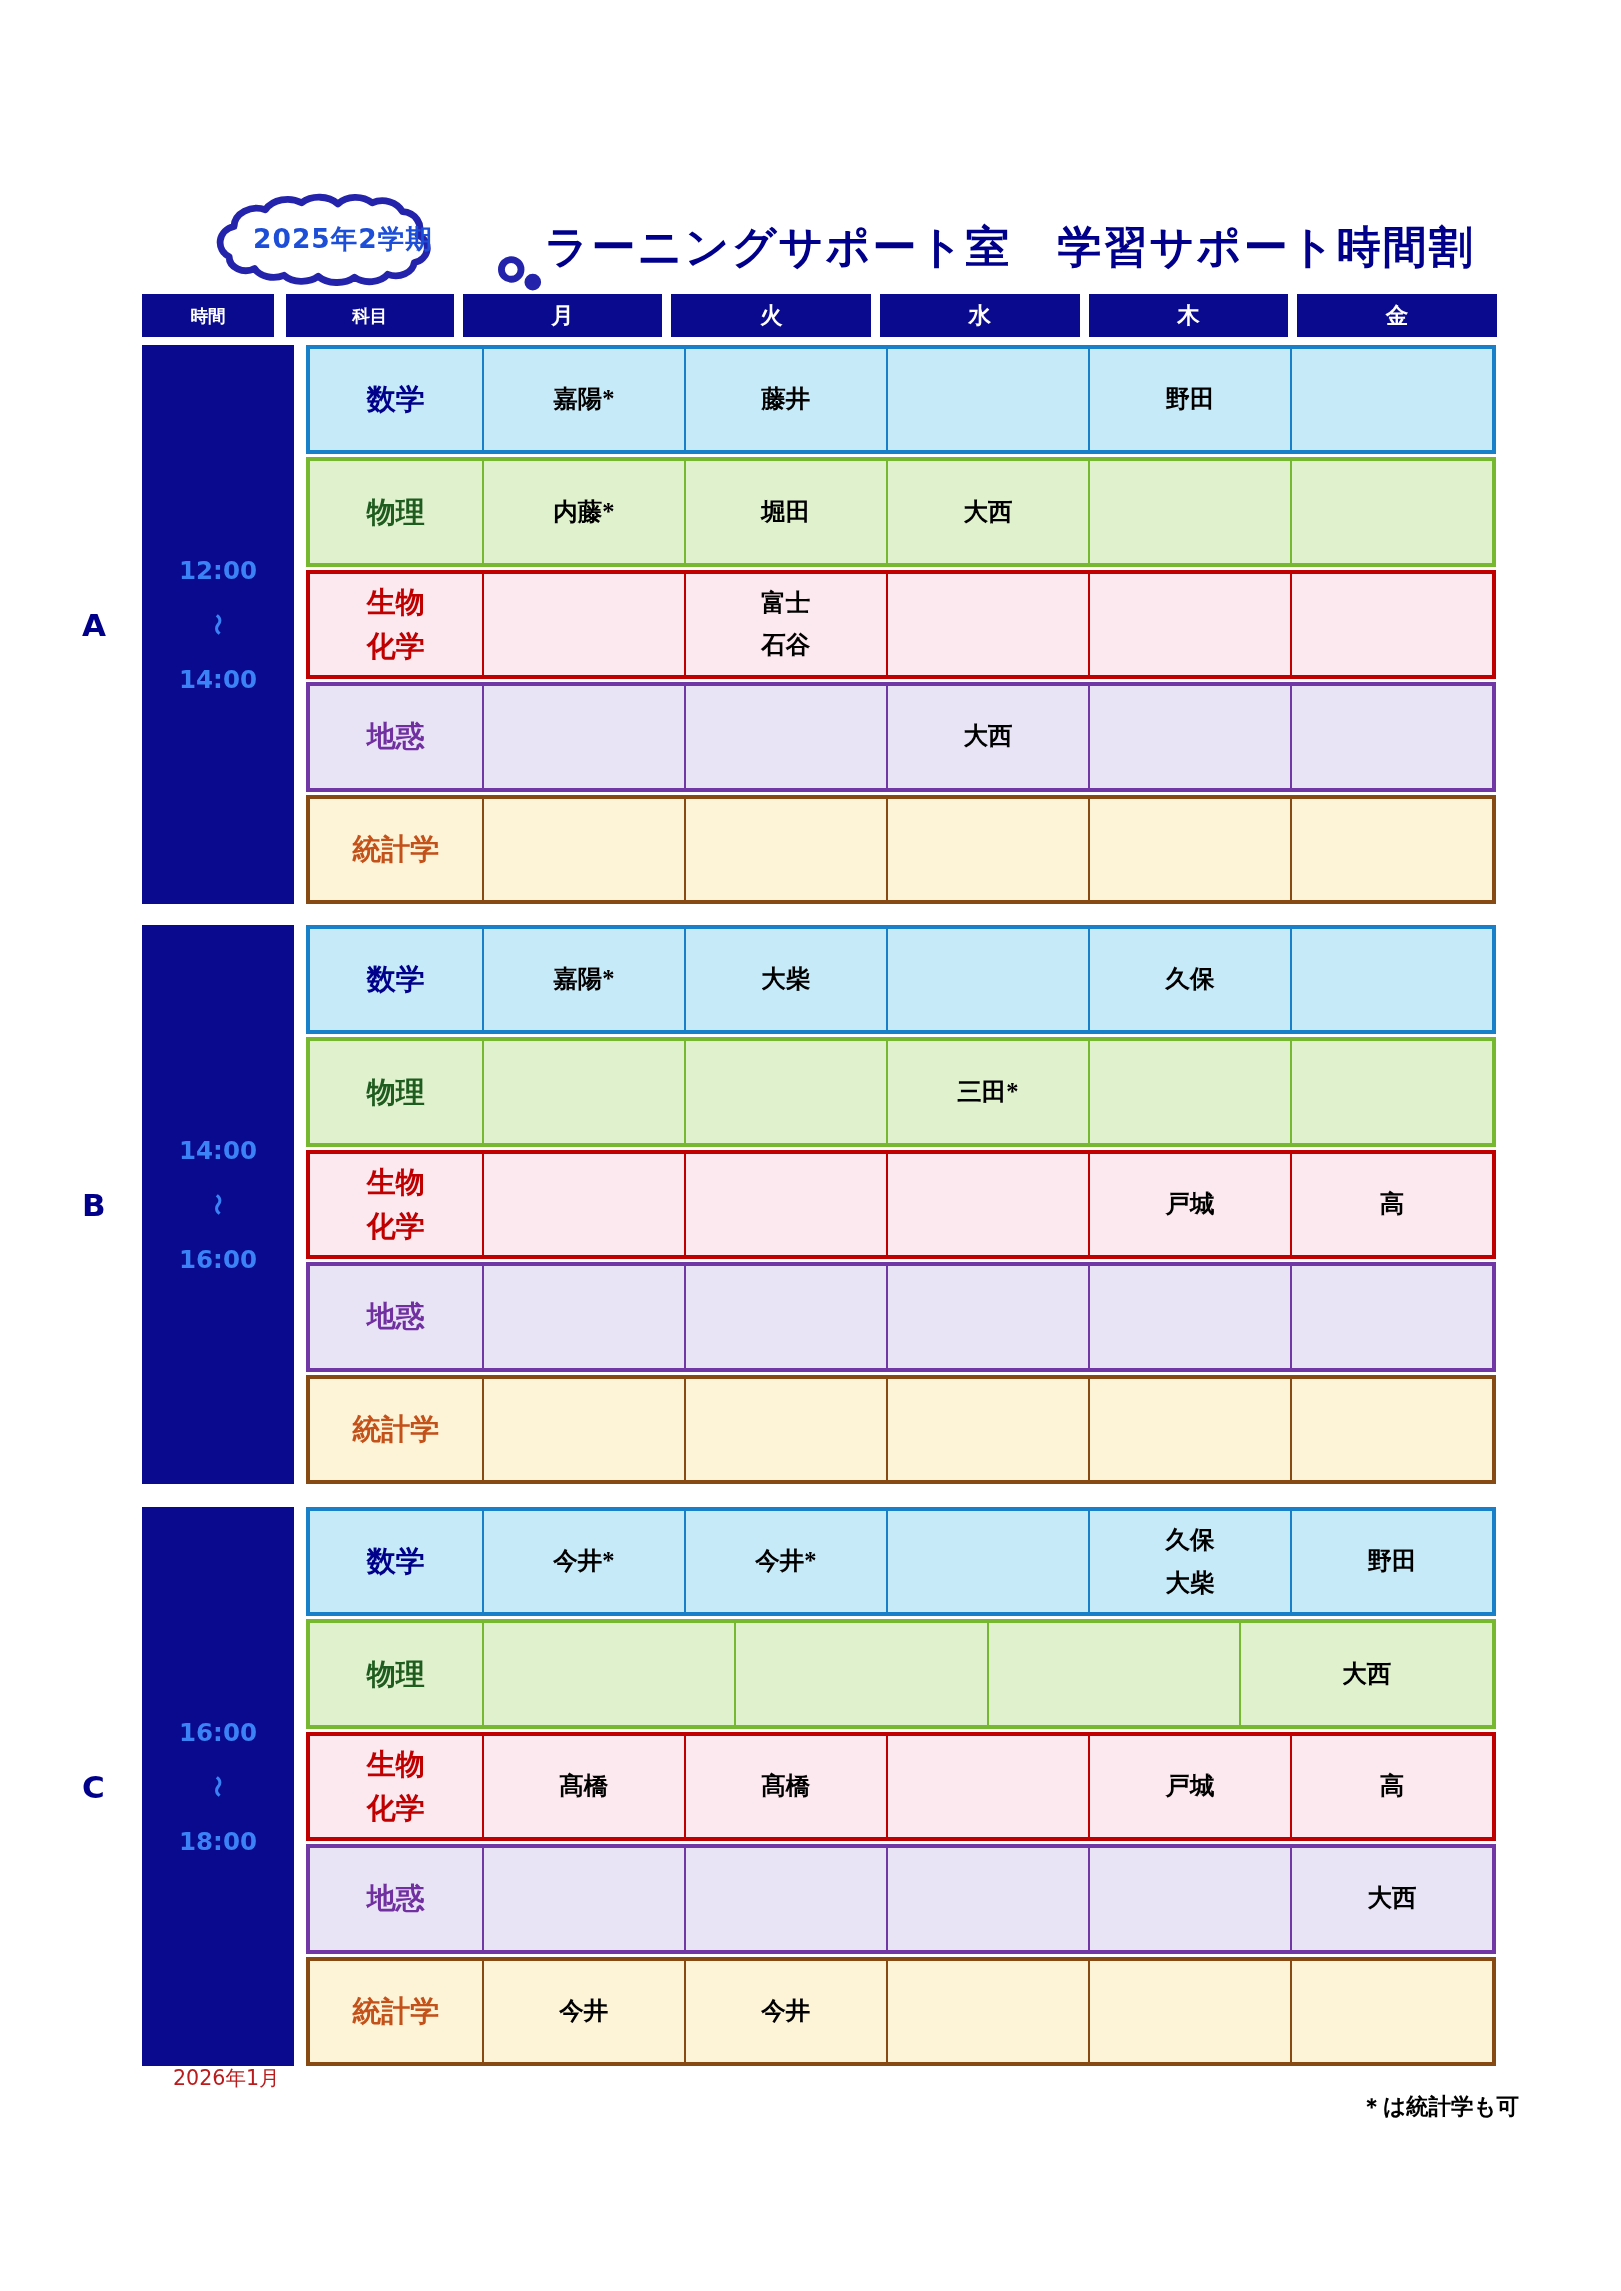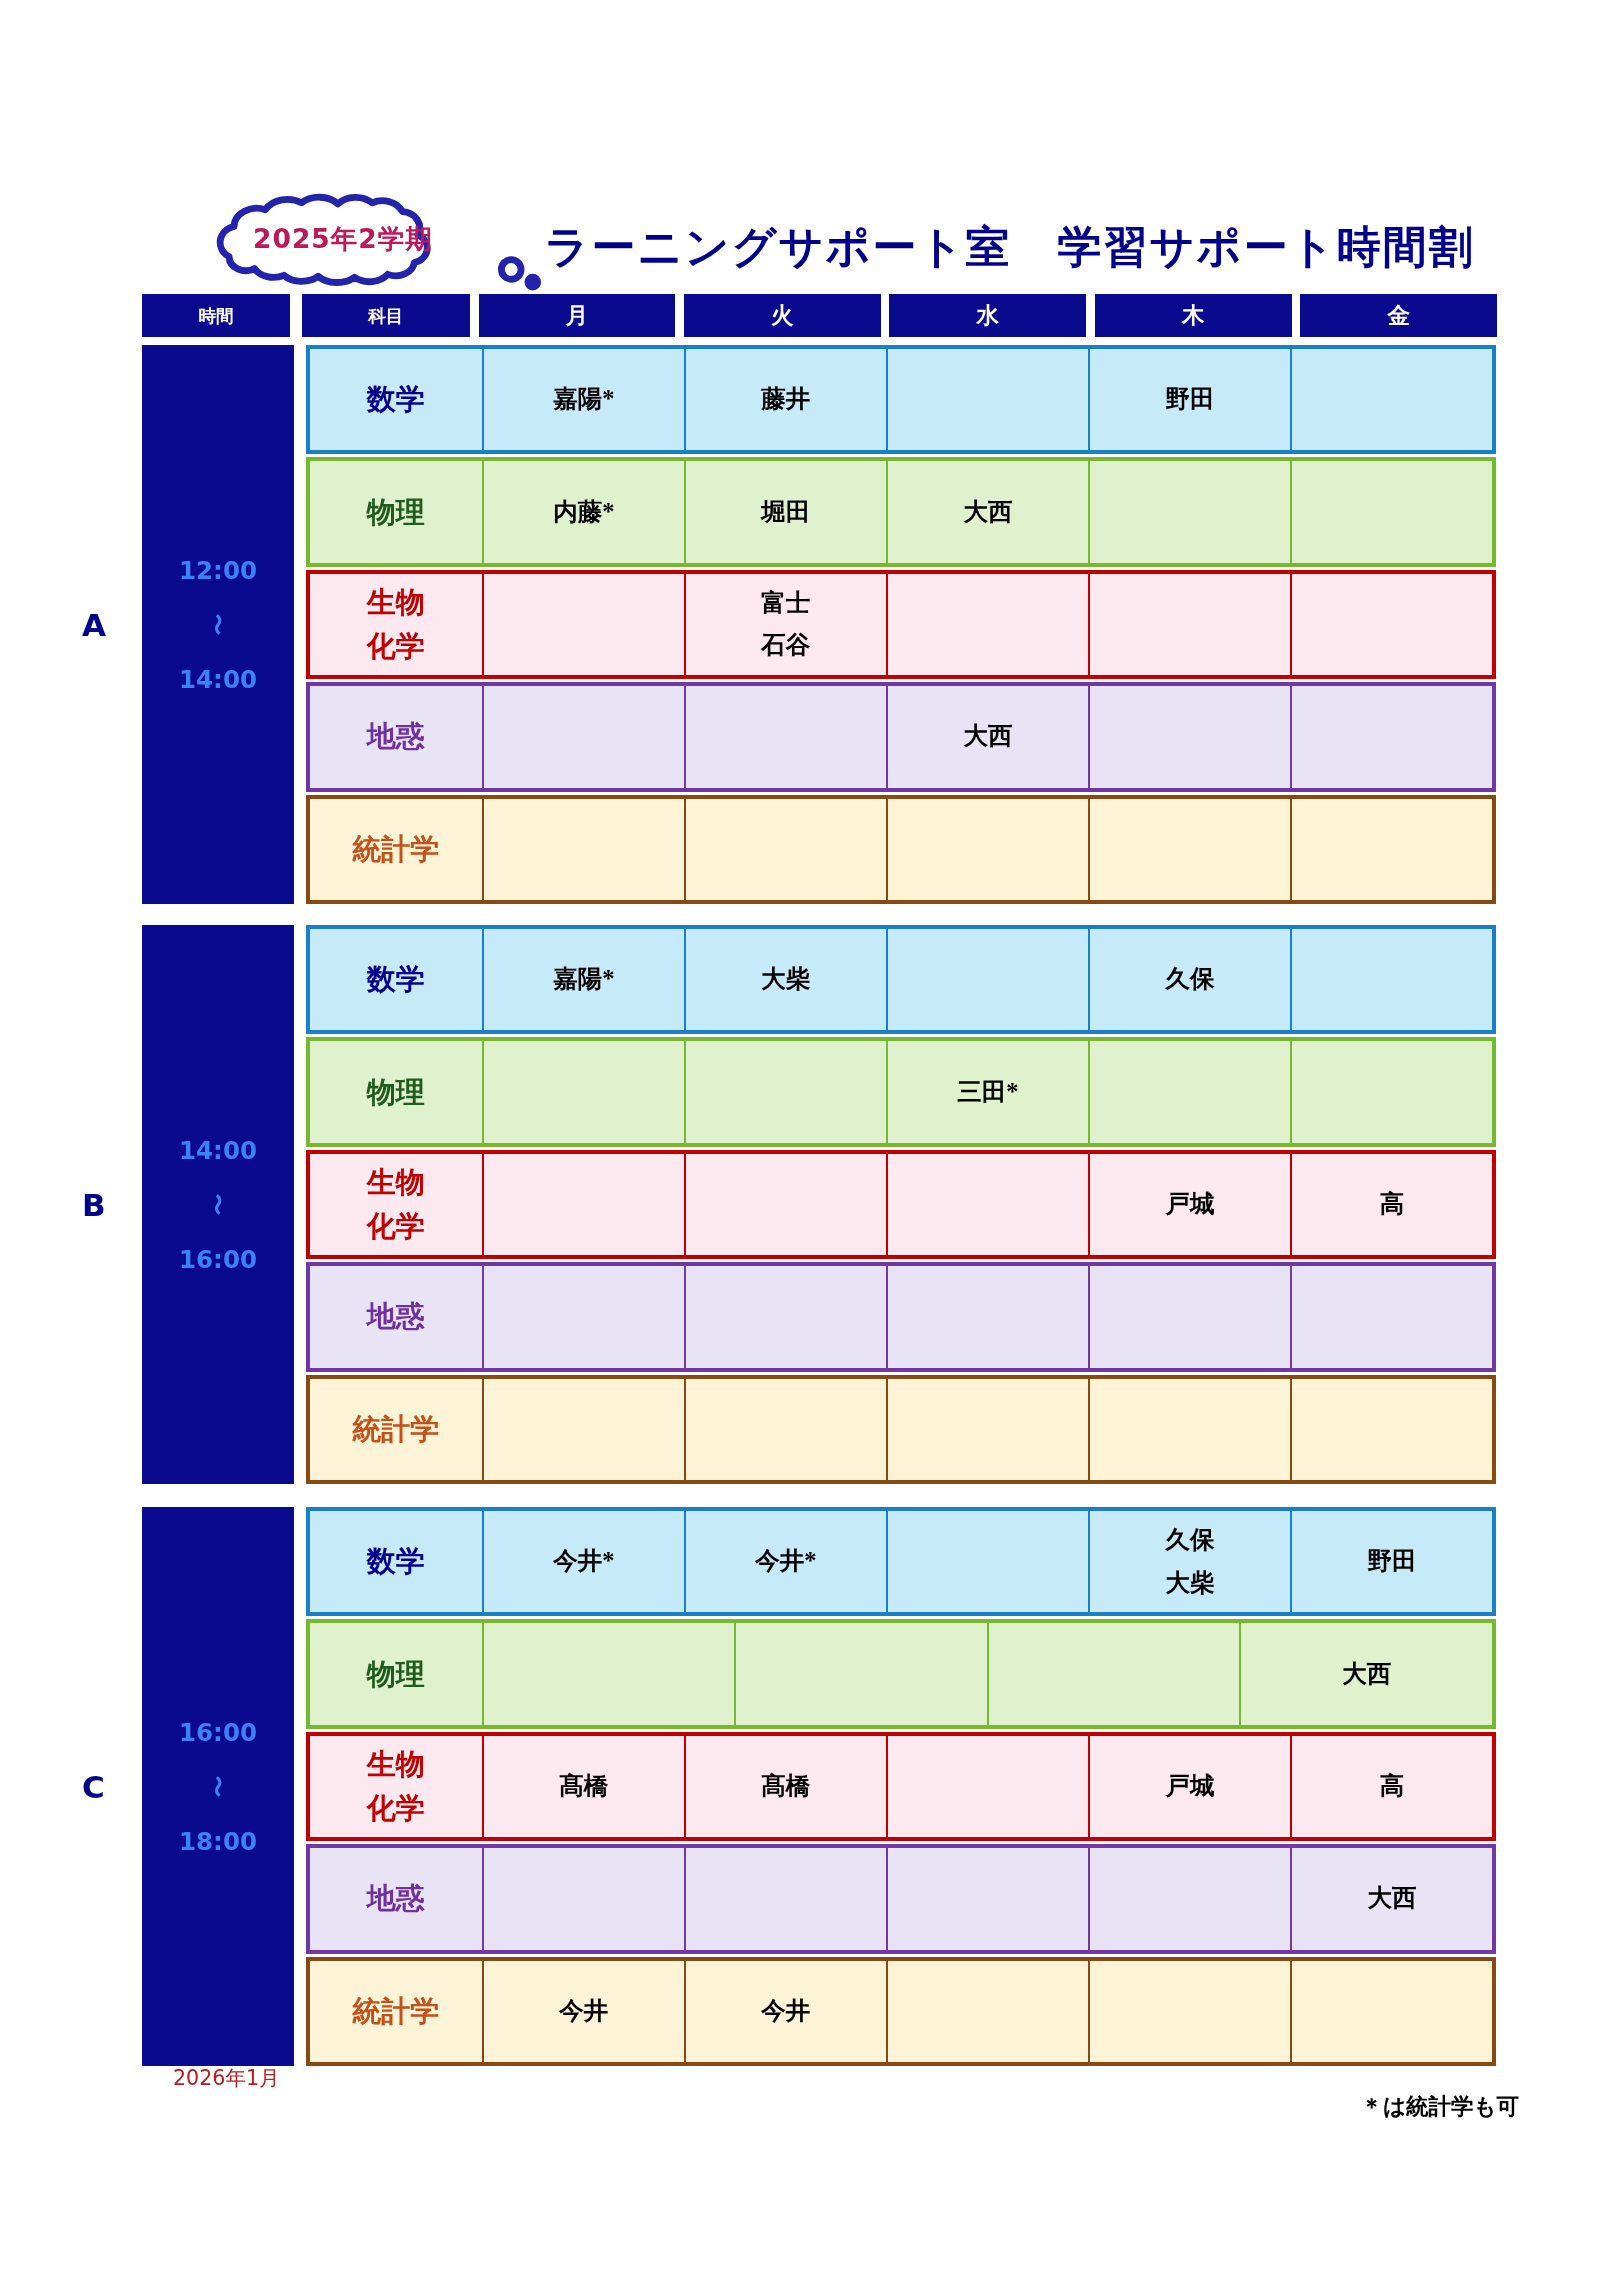--- a/index.html
+++ b/index.html
@@ -3,29 +3,29 @@
 <meta charset="utf-8">
 <style>
   html,body{margin:0;padding:0;background:#fff;}
   .page{position:relative;width:1621px;height:2292px;background:#fff;
         font-family:"DejaVu Sans","Liberation Sans",sans-serif;overflow:hidden;}
 
   
   .cloud-wrap{position:absolute;left:188px;top:192px;width:382px;height:102px;}
   .cloud-wrap svg{position:absolute;left:0;top:0;}
   .badge-text{position:absolute;left:27.4px;top:29px;width:255px;text-align:center;
-              font-size:26.5px;font-weight:bold;color:#be185d;letter-spacing:1px;}
+              font-size:26.5px;font-weight:bold;color:#1d4ed8;letter-spacing:1px;}
   .main-title{position:absolute;left:529px;top:218px;width:961px;text-align:center;
               font-size:44px;font-weight:bold;color:#00008B;letter-spacing:2px;}
 
   
   .header{position:absolute;left:142px;top:294px;width:1355px;height:43px;display:flex;}
   .hcell{background:#0A0A8F;color:#fff;display:flex;align-items:center;justify-content:center;
          font-weight:bold;}
-  .h-time{width:148px;margin-right:11.8px;font-size:17.6px;}
+  .h-time{width:132px;margin-right:11.8px;font-size:17.6px;}
   .h-subject{width:168px;margin-right:8.8px;font-size:17.6px;}
   .h-day{flex:1;margin-right:8.8px;font-size:22.5px;}
   .h-day:last-child{margin-right:0;}
 
   
   .block{position:absolute;left:76px;width:1420px;height:559px;display:flex;}
   .letter-col{width:66px;display:flex;align-items:center;justify-content:flex-start;
               padding-left:5.9px;box-sizing:border-box;color:#00008B;font-size:31px;font-weight:bold;}
   .time-col{width:152px;margin-right:11.8px;background:#0A0A8F;color:#3b82f6;
             display:flex;flex-direction:column;align-items:center;justify-content:center;

